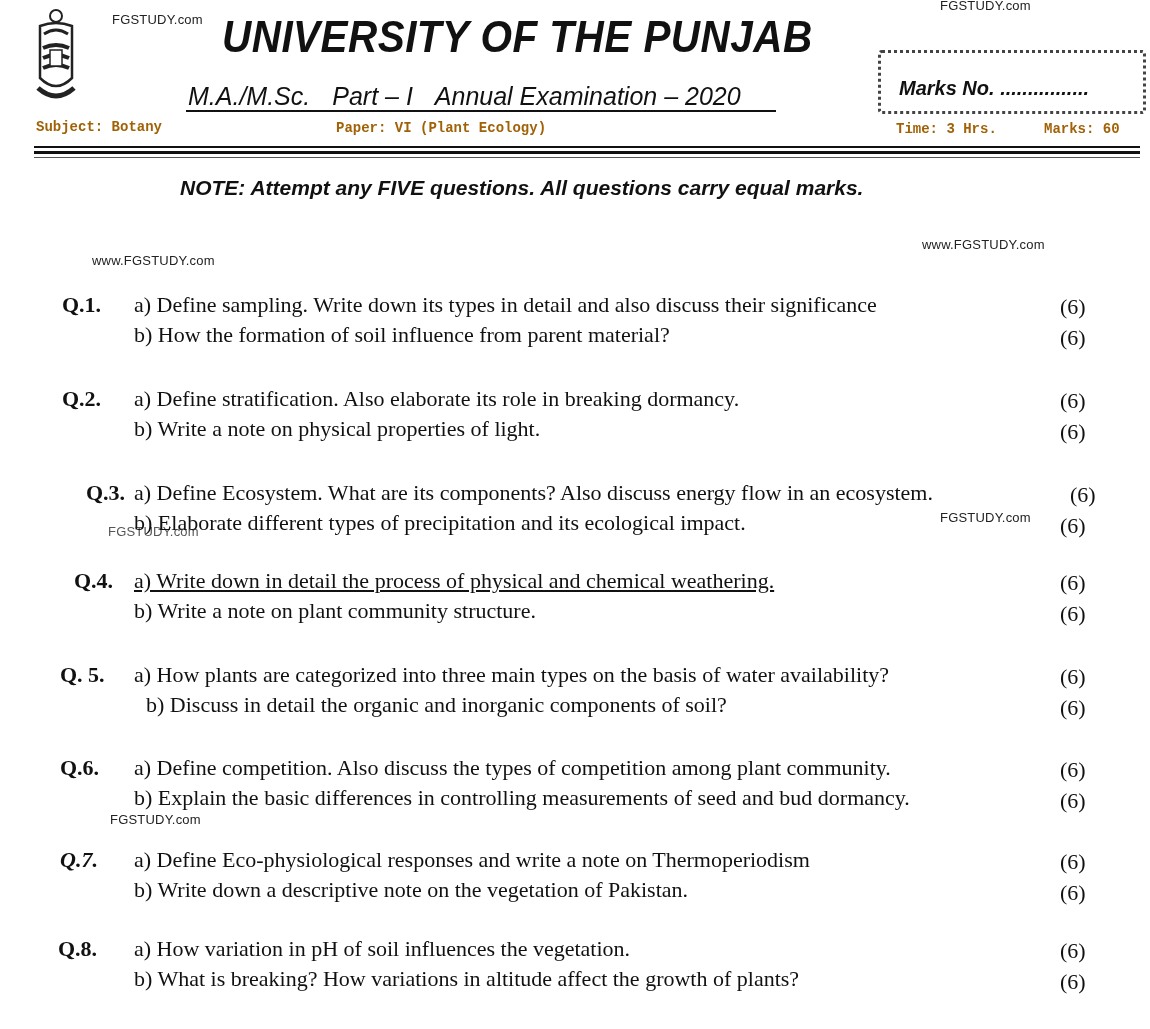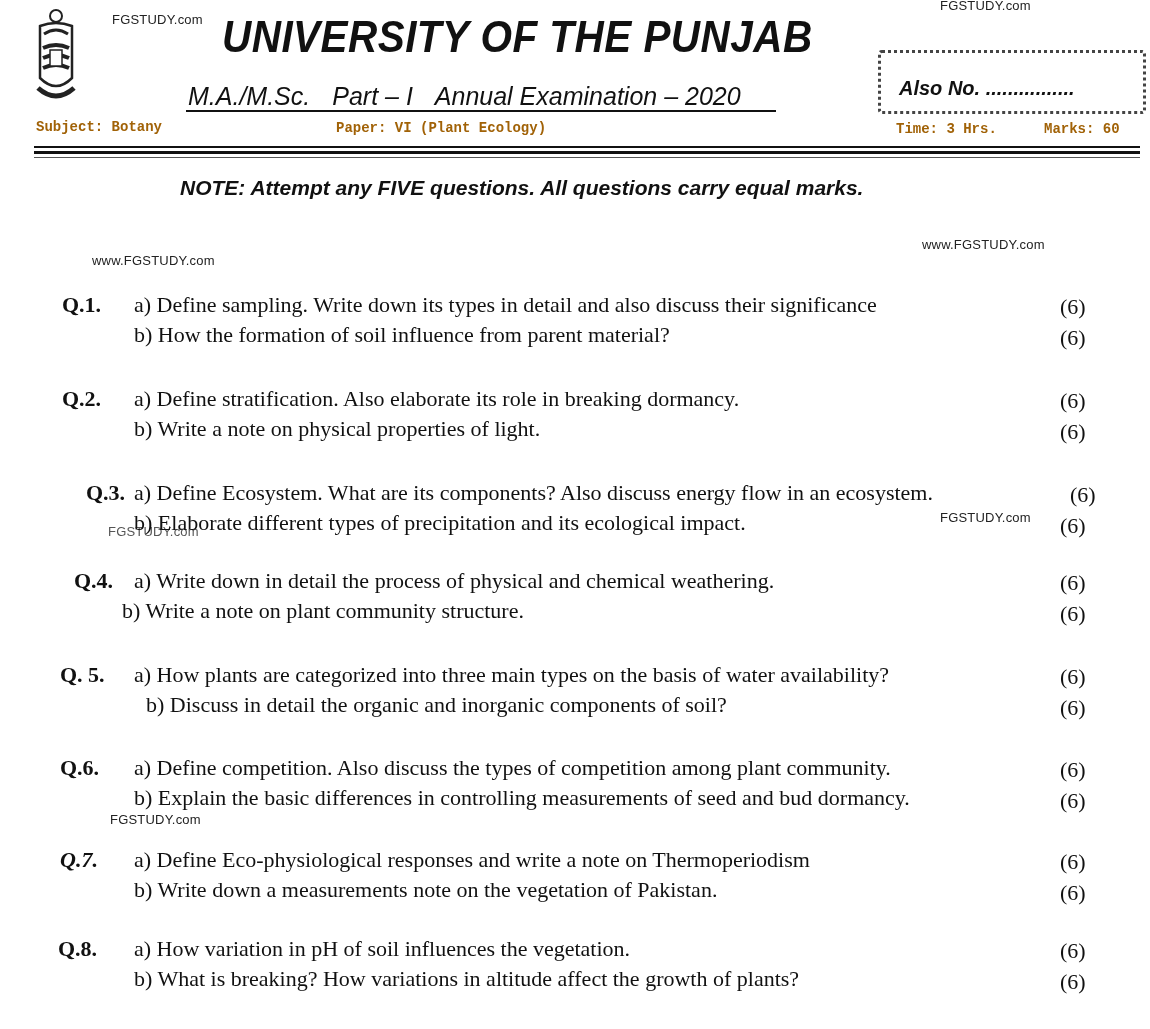--- a/index.html
+++ b/index.html
@@ -43,21 +43,21 @@
 <div class="abs wm" style="left:110px;top:812px;">FGSTUDY.com</div>
 
 <div class="abs title" style="left:222px;top:12px;">UNIVERSITY OF THE PUNJAB</div>
 
 <div class="abs subtitle" style="left:188px;top:82px;">
   <span>M.A./M.Sc.</span><span>Part – I</span><span style="margin-right:0">Annual Examination – 2020</span>
 </div>
 <div class="subline" style="left:186px;top:110px;width:590px;"></div>
 
 <div class="rollbox">
-  <div class="roll">Also No. ................</div>
+  <div class="roll">Marks No. ................</div>
 </div>
 
 <div class="abs meta" style="left:36px;top:119px;">Subject: Botany</div>
 <div class="abs meta" style="left:336px;top:120px;">Paper: VI (Plant Ecology)</div>
 <div class="abs meta" style="left:896px;top:121px;">Time: 3 Hrs.</div>
 <div class="abs meta" style="left:1044px;top:121px;">Marks: 60</div>
 
 <div class="rule" style="top:146px;height:2px;"></div>
 <div class="rule" style="top:151px;height:3px;"></div>
 <div class="rule" style="top:157px;height:1px;background:#555;"></div>
@@ -74,37 +74,37 @@
     <div class="qline" style="left: 134px; top: 386px;">a) Define stratification. Also elaborate its role in breaking dormancy.</div>
     <div class="marks" style="left: 1060px; top: 388px;">(6)</div>
     <div class="qline" style="left: 134px; top: 416px;">b) Write a note on physical properties of light.</div>
     <div class="marks" style="left: 1060px; top: 419px;">(6)</div>
     <div class="qnum" style="left: 62px; top: 480px; margin-left: 24px;">Q.3.</div>
     <div class="qline" style="left: 134px; top: 480px;">a) Define Ecosystem. What are its components? Also discuss energy flow in an ecosystem.</div>
     <div class="marks" style="left: 1070px; top: 482px;">(6)</div>
     <div class="qline" style="left: 134px; top: 510px;">b) Elaborate different types of precipitation and its ecological impact.</div>
     <div class="marks" style="left: 1060px; top: 513px;">(6)</div>
     <div class="qnum" style="left: 74px; top: 568px;">Q.4.</div>
-    <div class="qline" style="left: 134px; top: 568px;">a) Write down in detail the process of physical and chemical weathering.</div>
+    <div class="qline" style="left: 134px; top: 568px; text-decoration: underline;">a) Write down in detail the process of physical and chemical weathering.</div>
     <div class="marks" style="left: 1060px; top: 570px;">(6)</div>
-    <div class="qline" style="left: 122px; top: 598px;">b) Write a note on plant community structure.</div>
+    <div class="qline" style="left: 134px; top: 598px;">b) Write a note on plant community structure.</div>
     <div class="marks" style="left: 1060px; top: 601px;">(6)</div>
     <div class="qnum" style="left: 60px; top: 662px;">Q. 5.</div>
     <div class="qline" style="left: 134px; top: 662px;">a) How plants are categorized into three main types on the basis of water availability?</div>
     <div class="marks" style="left: 1060px; top: 664px;">(6)</div>
     <div class="qline" style="left: 146px; top: 692px;">b) Discuss in detail the organic and inorganic components of soil?</div>
     <div class="marks" style="left: 1060px; top: 695px;">(6)</div>
     <div class="qnum" style="left: 60px; top: 755px;">Q.6.</div>
     <div class="qline" style="left: 134px; top: 755px;">a) Define competition. Also discuss the types of competition among plant community.</div>
     <div class="marks" style="left: 1060px; top: 757px;">(6)</div>
     <div class="qline" style="left: 134px; top: 785px;">b) Explain the basic differences in controlling measurements of seed and bud dormancy.</div>
     <div class="marks" style="left: 1060px; top: 788px;">(6)</div>
     <div class="qnum" style="left: 60px; top: 847px; font-style: italic;">Q.7.</div>
     <div class="qline" style="left: 134px; top: 847px;">a) Define Eco-physiological responses and write a note on Thermoperiodism</div>
     <div class="marks" style="left: 1060px; top: 849px;">(6)</div>
-    <div class="qline" style="left: 134px; top: 877px;">b) Write down a measurements note on the vegetation of Pakistan.</div>
+    <div class="qline" style="left: 134px; top: 877px;">b) Write down a descriptive note on the vegetation of Pakistan.</div>
     <div class="marks" style="left: 1060px; top: 880px;">(6)</div>
     <div class="qnum" style="left: 58px; top: 936px;">Q.8.</div>
     <div class="qline" style="left: 134px; top: 936px;">a) How variation in pH of soil influences the vegetation.</div>
     <div class="marks" style="left: 1060px; top: 938px;">(6)</div>
     <div class="qline" style="left: 134px; top: 966px;">b) What is breaking? How variations in altitude affect the growth of plants?</div>
     <div class="marks" style="left: 1060px; top: 969px;">(6)</div>
   </div>
 
 </body></html>

